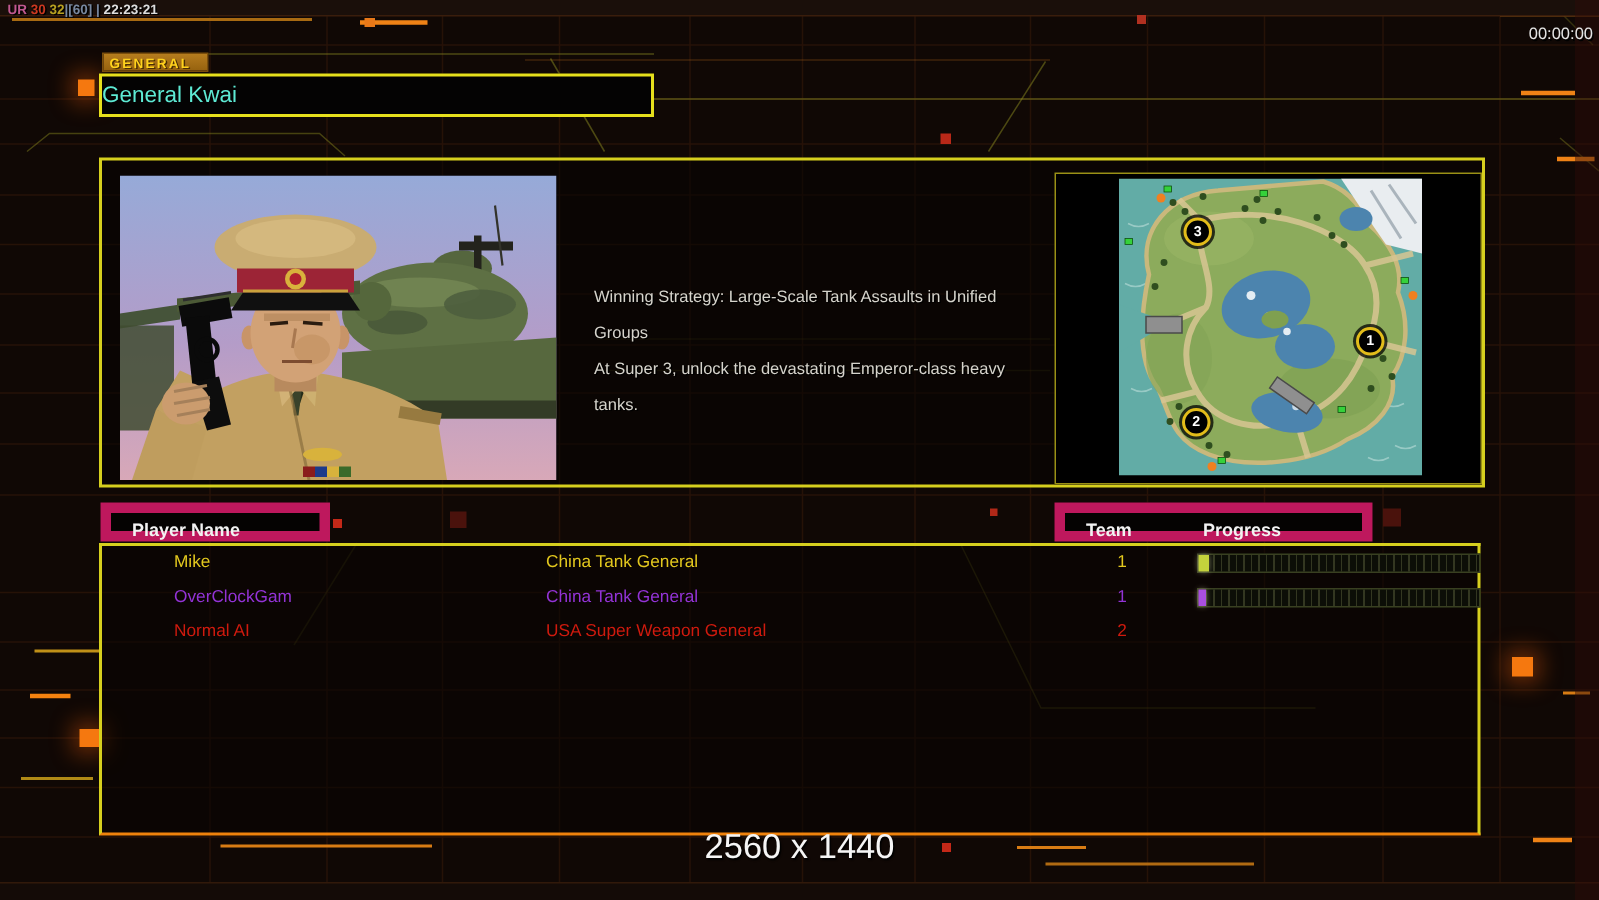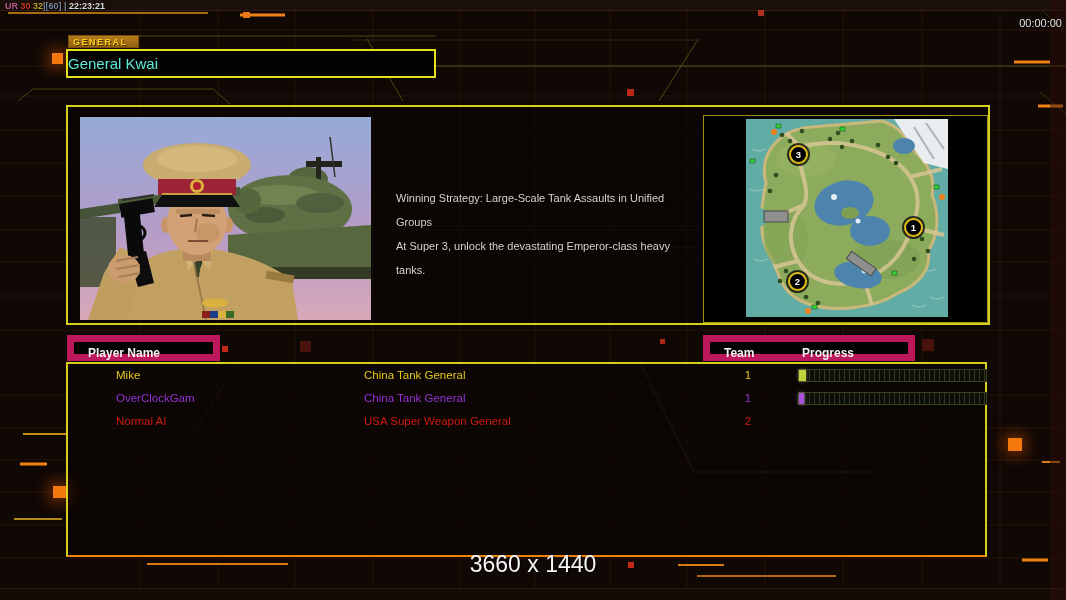--- a/index.html
+++ b/index.html
@@ -341,15 +341,15 @@
         </div>
     </div>
     <div class="row" style="top:48px;">
       <span class="name" style="color: rgb(207, 26, 14);">Normal AI</span>
       <span class="army" style="color: rgb(207, 26, 14);">USA Super Weapon General</span>
       <span class="team" style="color: rgb(207, 26, 14);">2</span>
 
     </div>
   </div>
 
-  <div id="resolution" class="abs">3660 x 1440</div>
+  <div id="resolution" class="abs">2560 x 1440</div>
 
 </div>
 
 </body></html>

